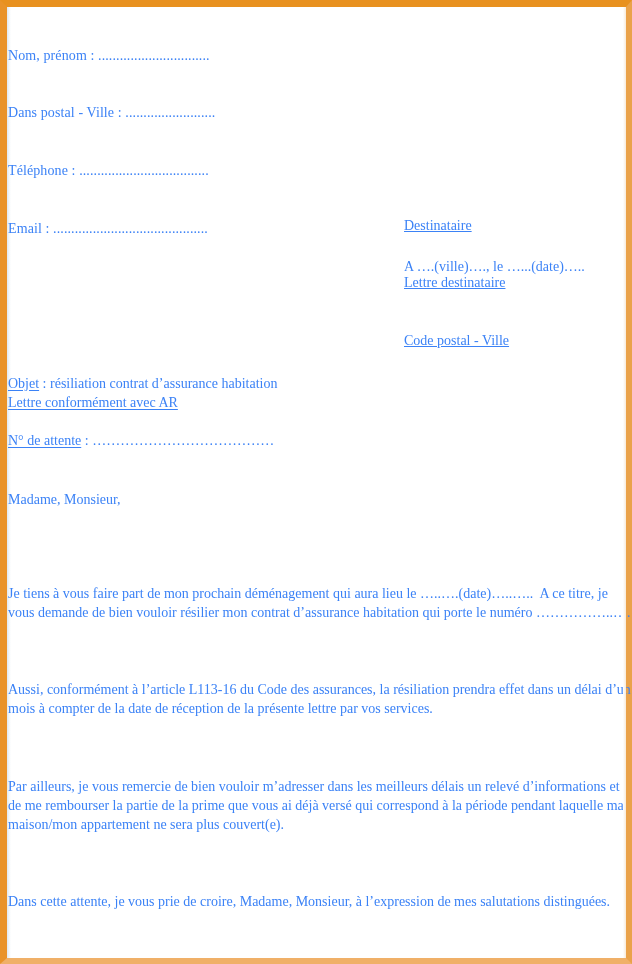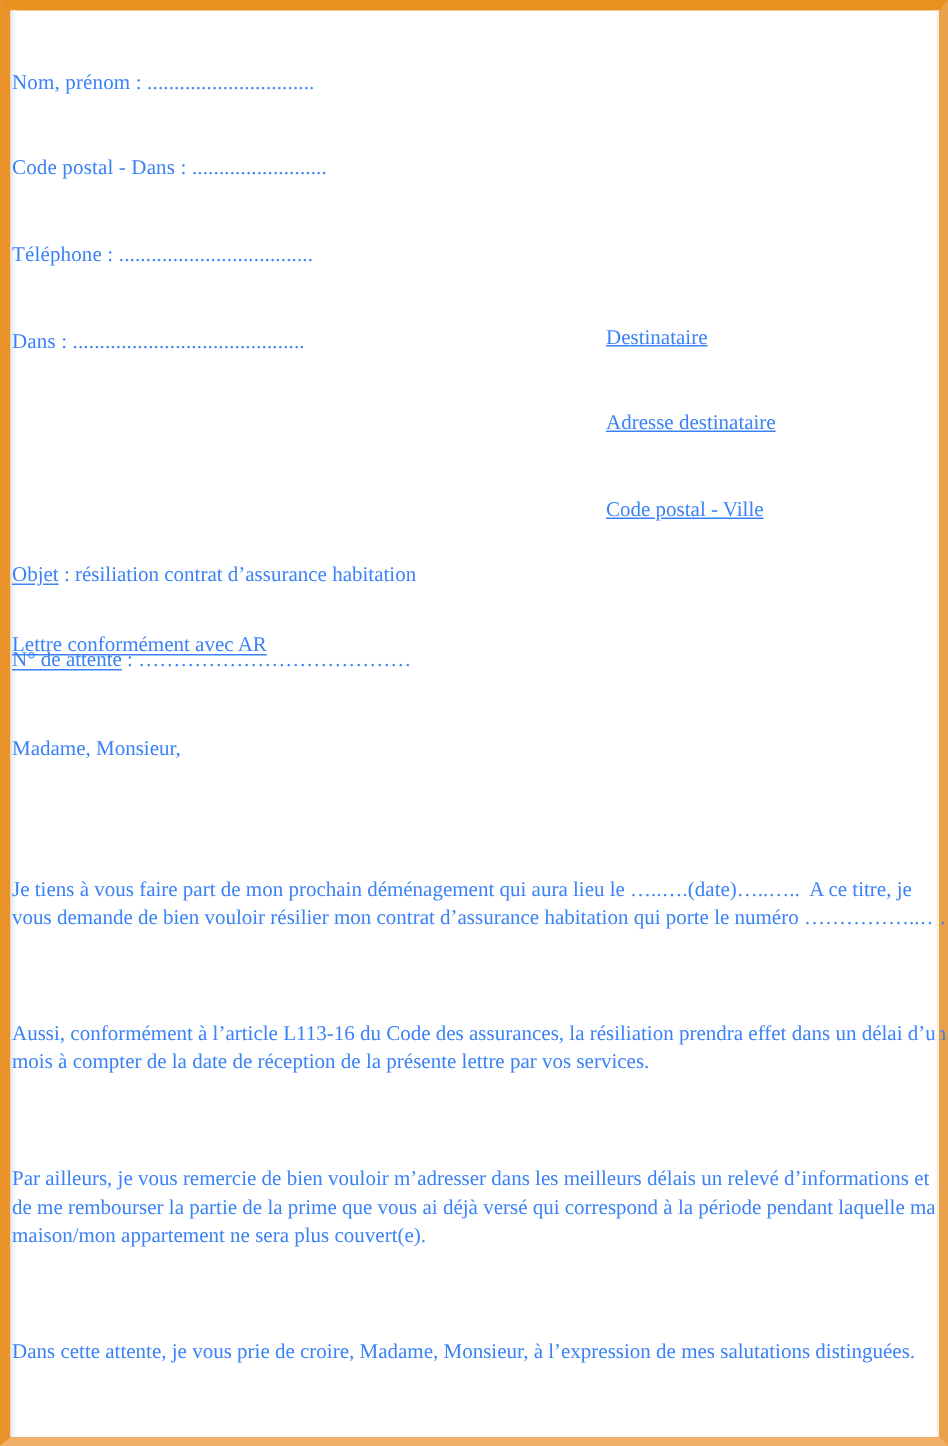--- a/index.html
+++ b/index.html
@@ -87,21 +87,21 @@
     white-space: nowrap;
   }
 
   
   #subject-block {
     position: absolute;
     left: 1px;
     top: 328px;
   }
   #subject-block .line { display: block; }
-  .u { text-decoration: underline; text-underline-offset: 1.5px; margin-top: 28px; }
+  .u { text-decoration: underline; text-underline-offset: 1.5px; }
 
   #registered-line {
     position: absolute;
     left: 1px;
     top: 386px;
   }
 
   
   #salutation {
     position: absolute;
@@ -130,31 +130,32 @@
   }
 </style>
 </head>
 <body>
 
 <div id="page-frame">
   <div id="sheet">
 
     <div id="sender-block" class="txt">
       <span class="line">Nom, prénom : ...............................</span>
-      <span class="line">Code postal - Dans : .........................</span>
+      <span class="line">Dans postal - Ville : .........................</span>
       <span class="line">Téléphone : ....................................</span>
-      <span class="line">Dans : ...........................................</span>
+      <span class="line">Email : ...........................................</span>
     </div>
 
     <div id="recipient-block" class="txt">
       <span class="line">Destinataire</span>
-      <span class="line">Adresse destinataire</span>
+      <span class="line">Lettre destinataire</span>
       <span class="line">Code postal - Ville</span>
     </div>
 
+    <div id="place-date-line" class="txt">A ….(ville)…., le …...(date)…..</div>
 
     <div id="subject-block" class="txt">
       <span class="line"><span class="u">Objet</span><span> : </span><span>résiliation contrat d’assurance habitation</span></span>
       <span class="line"><span class="u">N° de attente</span><span> : </span><span>…………………………………</span></span>
     </div>
 
     <div id="registered-line" class="txt u">Lettre conformément avec AR</div>
 
     <div id="salutation" class="txt">Madame, Monsieur,</div>
 

